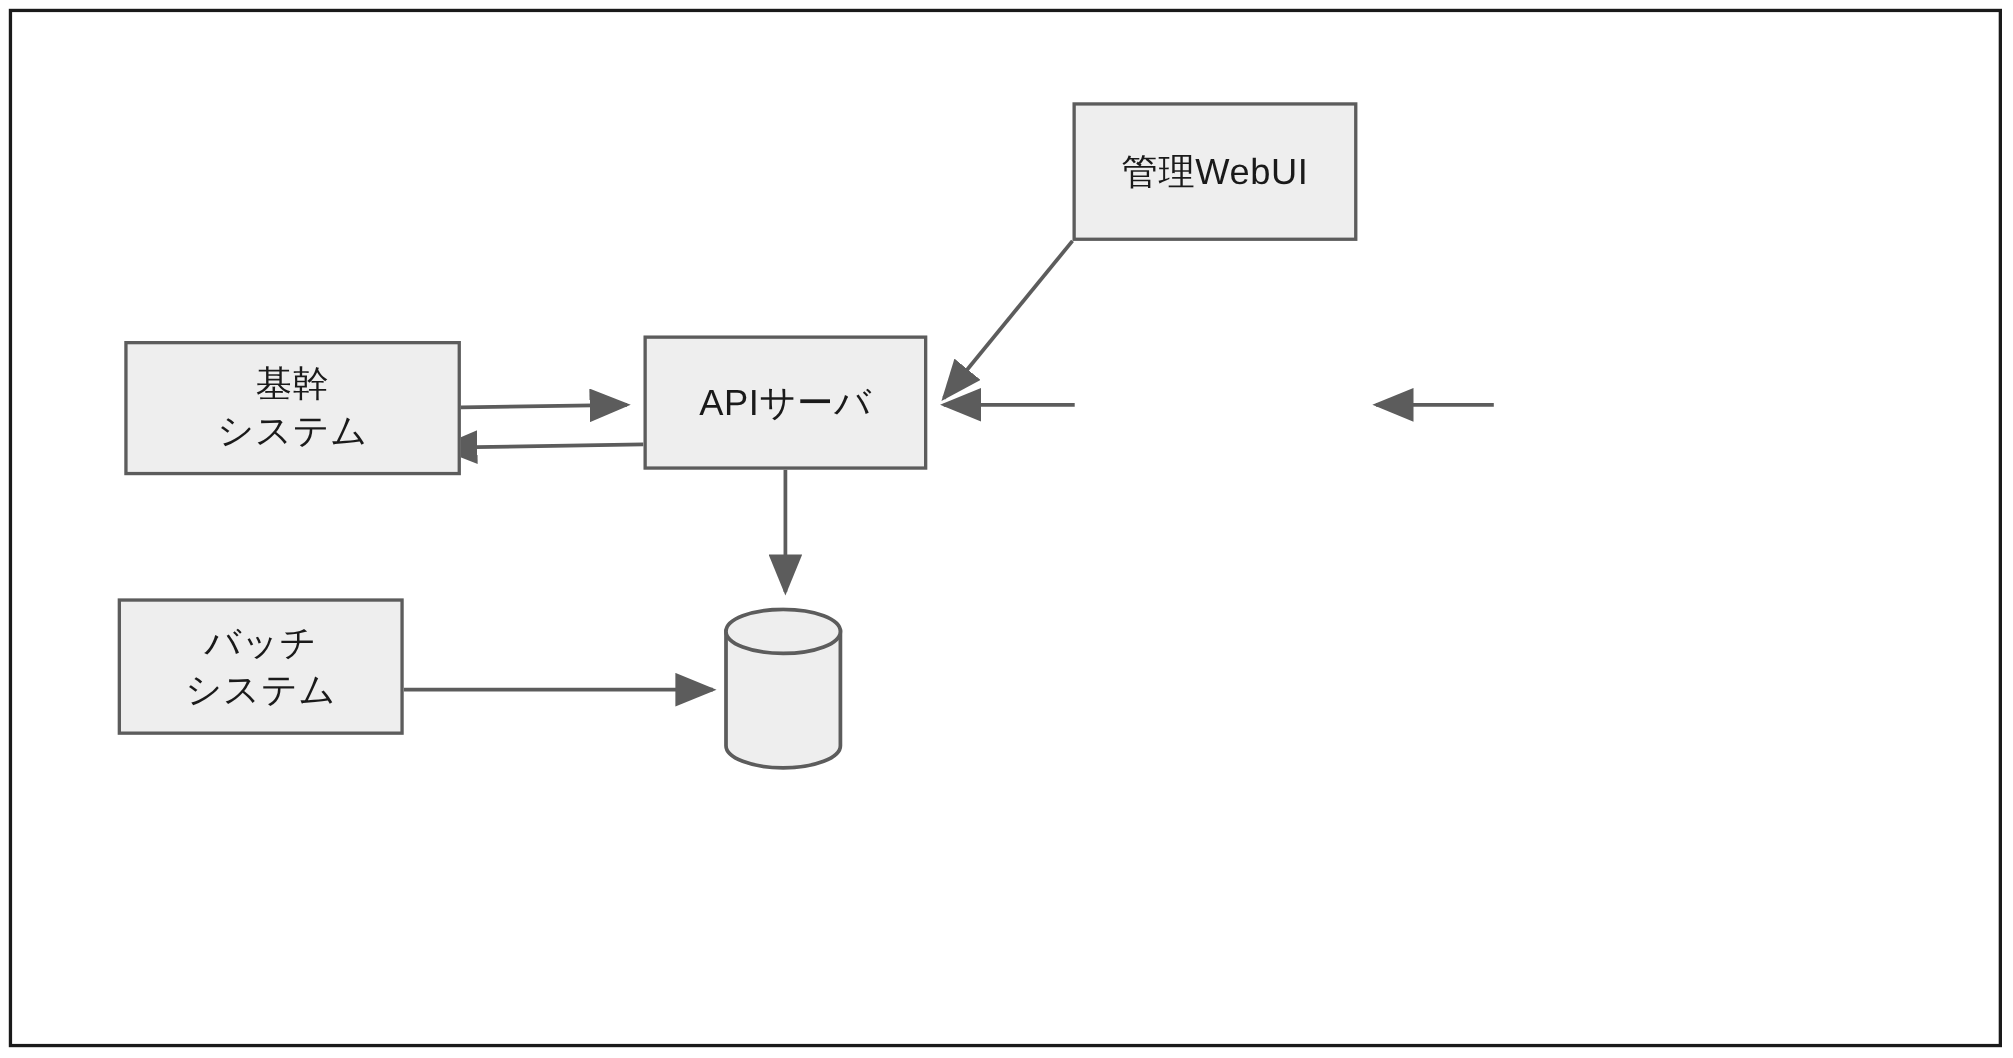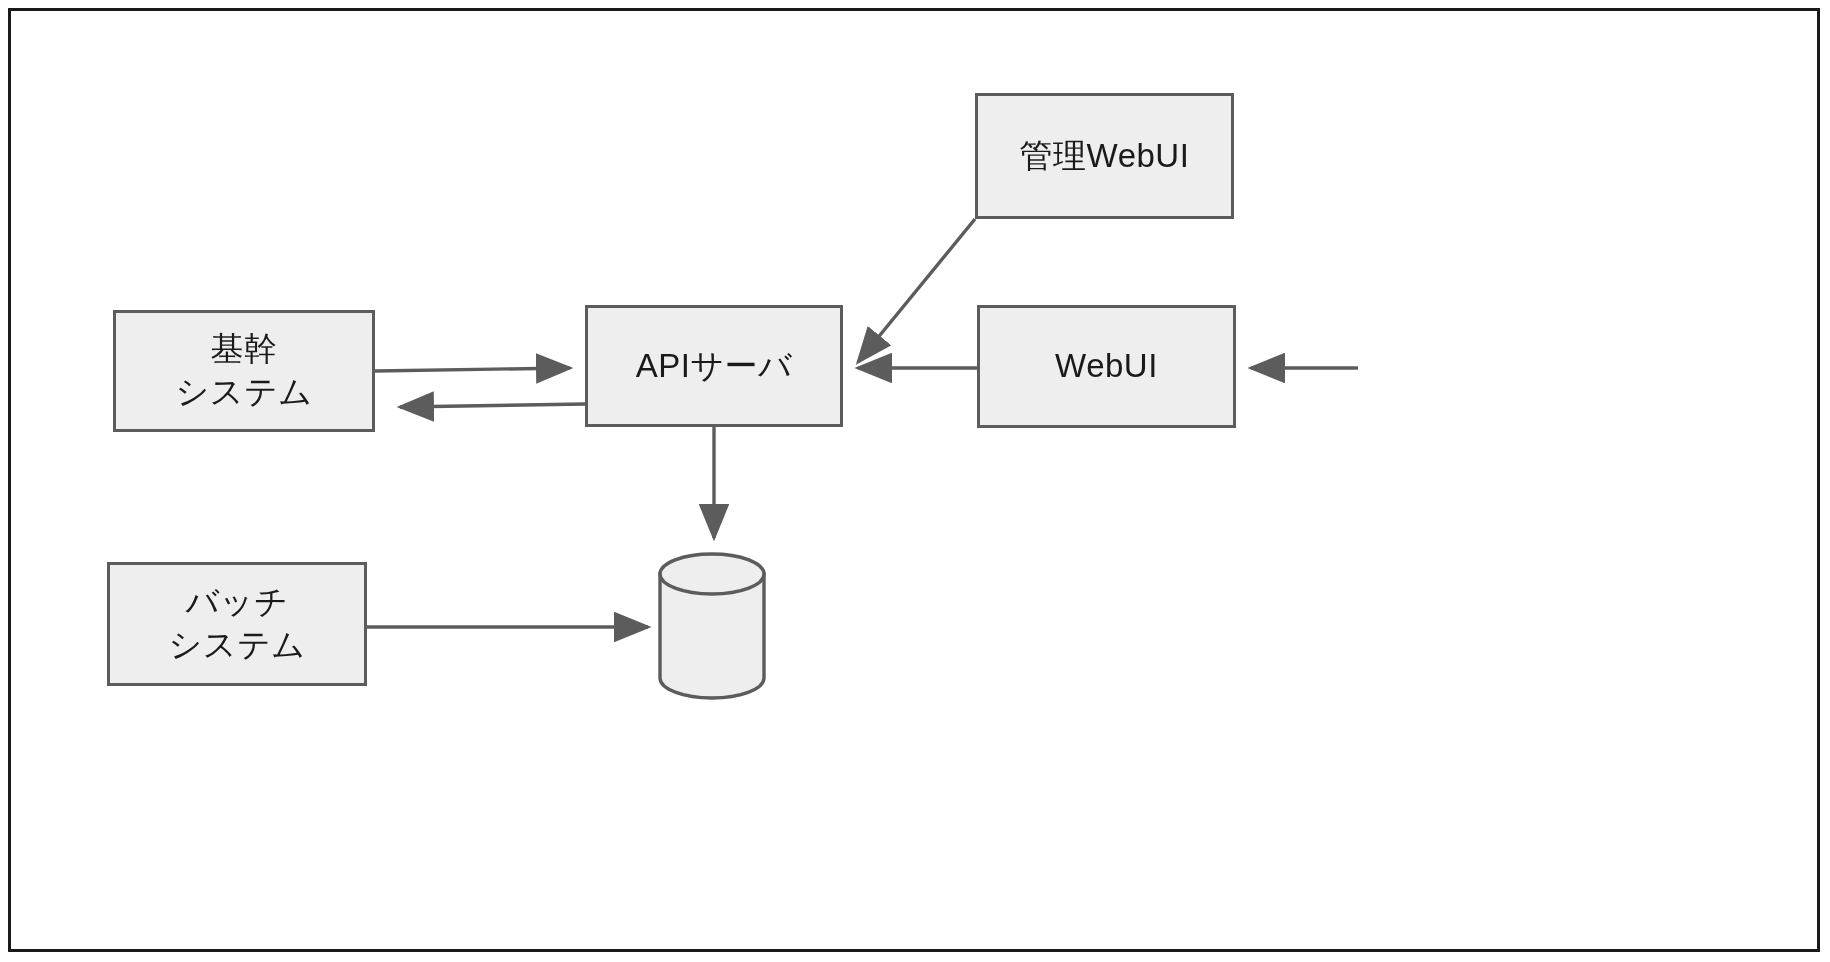--- a/index.html
+++ b/index.html
@@ -99,41 +99,38 @@
 
     <g>
       <path d="M714,427 L714,538" stroke="#5c5c5c" stroke-width="3.4" fill="none" marker-end="url(#ah)"></path>
     </g>
 
     <g>
       <path d="M367,627 L648,627" stroke="#5c5c5c" stroke-width="3.4" fill="none" marker-end="url(#ah)"></path>
     </g>
   </svg>
 
-  <div class="node" style="left:113px; top:310px; width:262px; height:122px;">
+  <div class="node" style="left:113px; top:310px; width:306px; height:122px;">
     <span class="node-label">基幹
 システム</span>
   </div>
 
-  <div class="node" style="left:107px; top:562px; width:260px; height:124px;">
+  <div class="node" style="left:107px; top:544px; width:260px; height:124px;">
     <span class="node-label">バッチ
 システム</span>
   </div>
 
   <div class="node" style="left:585px; top:305px; width:258px; height:122px;">
     <span class="node-label">APIサーバ</span>
   </div>
 
   <div class="node" style="left:975px; top:93px; width:259px; height:126px;">
     <span class="node-label">管理WebUI</span>
   </div>
 
-  <div class="node" style="left:977px; top:305px; width:259px; height:123px;">
-    <span class="node-label">WebUI</span>
-  </div>
 
   <div class="db" style="left:655px; top:552px; width:118px; height:148px;">
     <svg width="118" height="148" viewBox="0 0 118 148" xmlns="http://www.w3.org/2000/svg">
       <path d="M5,22 L5,126 A52,20 0 0,0 109,126 L109,22 Z" fill="#eeeeee" stroke="#5c5c5c" stroke-width="3.4"></path>
       <ellipse cx="57" cy="22" rx="52" ry="20" fill="#eeeeee" stroke="#5c5c5c" stroke-width="3.4"></ellipse>
     </svg>
   </div>
 
 
 </div>

